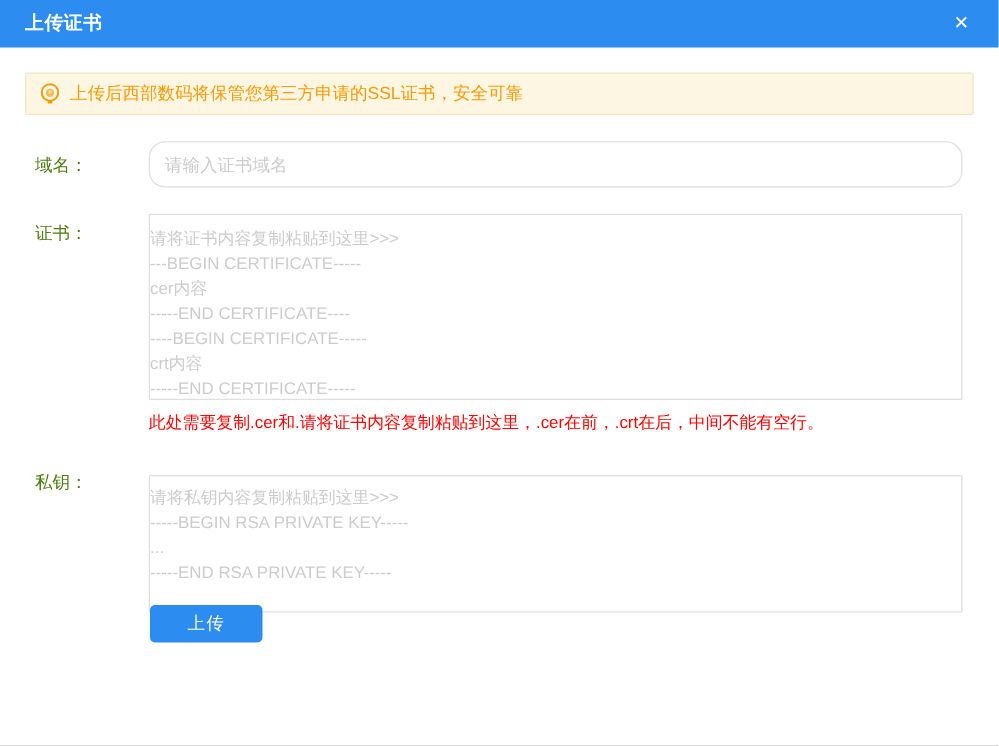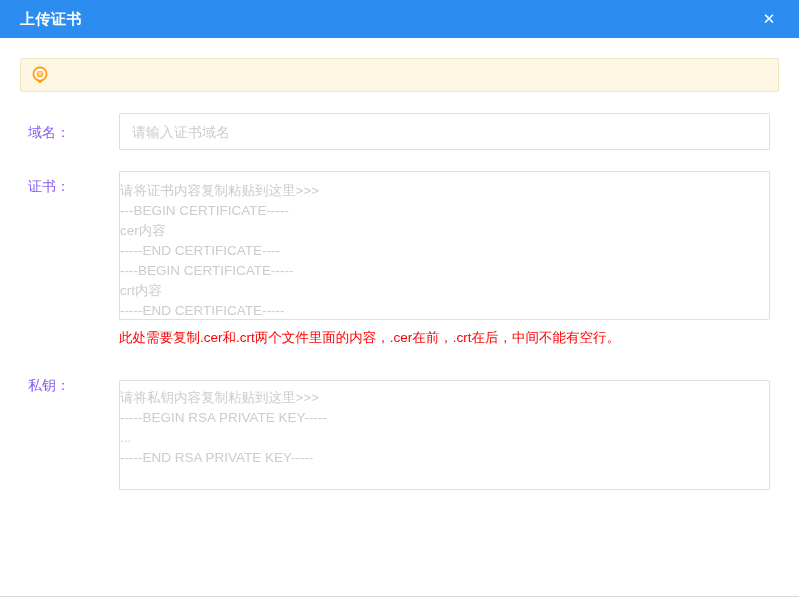--- a/index.html
+++ b/index.html
@@ -45,32 +45,32 @@
     padding: 0 10px;
   }
   .notice-icon { display: inline-flex; margin-right: 7px; flex: 0 0 auto; }
   .notice-text {
     color: var(--notice-text, #ff9900);
     font-size: 14px;
   }
   
   .field-label {
     position: absolute; left: 28px;
-    font-size: 14px; color: #8b5cf6;
+    font-size: 14px; color: #4d7c0f;
     line-height: 20px;
   }
   .label-domain { top: 122px; }
   .label-cert   { top: 176px; text-align: center; }
   .label-key    { top: 375px; }
 
   .text-input {
     position: absolute; left: 119px; top: 113px;
     width: 651px; height: 37px;
     border: 1px solid var(--field-border, #dfdfdf);
-    border-radius: 1px;
+    border-radius: 13px;
     padding: 0 12px;
     font-family: "Liberation Sans", "DejaVu Sans", sans-serif;
     font-size: 14px; color: #333;
     outline: none;
   }
   textarea.text-area {
     position: absolute; left: 119px;
     width: 651px;
     border: 1px solid var(--field-border, #dfdfdf);
     border-radius: 1px;
@@ -116,35 +116,37 @@
 
   <div class="notice">
     <span class="notice-icon">
       <svg width="18" height="18" viewBox="0 0 18 18" aria-hidden="true">
         <circle cx="9" cy="8" r="6.6" fill="#fffdf5" stroke="#ff9900" stroke-width="1.6"></circle>
         <circle cx="9" cy="8.2" r="3.4" fill="#ffb84d"></circle>
         <circle cx="9" cy="7.4" r="1.6" fill="#ffd9a0"></circle>
         <rect x="7" y="14.2" width="4" height="2.6" rx="1.2" fill="#ff9900"></rect>
       </svg>
     </span>
+    <span class="notice-text">上传后西部数码将保管您第三方申请的SSL证书，安全可靠</span>
   </div>
 
   <label class="field-label label-domain">域名：</label>
   <input class="text-input" type="text" placeholder="请输入证书域名" style="">
 
   <label class="field-label label-cert">证书：</label>
   <textarea class="text-area ta-cert" placeholder="请将证书内容复制粘贴到这里&gt;&gt;&gt;
 ---BEGIN CERTIFICATE-----
 cer内容
 -----END CERTIFICATE----
 ----BEGIN CERTIFICATE-----
 crt内容
 -----END CERTIFICATE-----" style=""></textarea>
-  <div class="field-hint">此处需要复制.cer和.crt两个文件里面的内容，.cer在前，.crt在后，中间不能有空行。</div>
+  <div class="field-hint">此处需要复制.cer和.请将证书内容复制粘贴到这里，.cer在前，.crt在后，中间不能有空行。</div>
 
   <label class="field-label label-key">私钥：</label>
   <textarea class="text-area ta-key" placeholder="请将私钥内容复制粘贴到这里&gt;&gt;&gt;
 -----BEGIN RSA PRIVATE KEY-----
 ...
 -----END RSA PRIVATE KEY-----" style=""></textarea>
 
+  <button class="upload-btn">上传</button>
 
 </div>
 
 </body></html>

